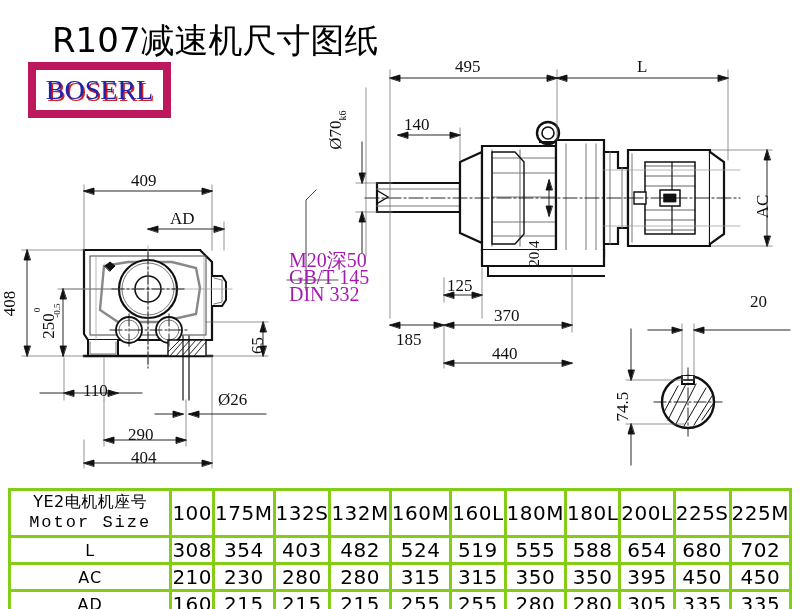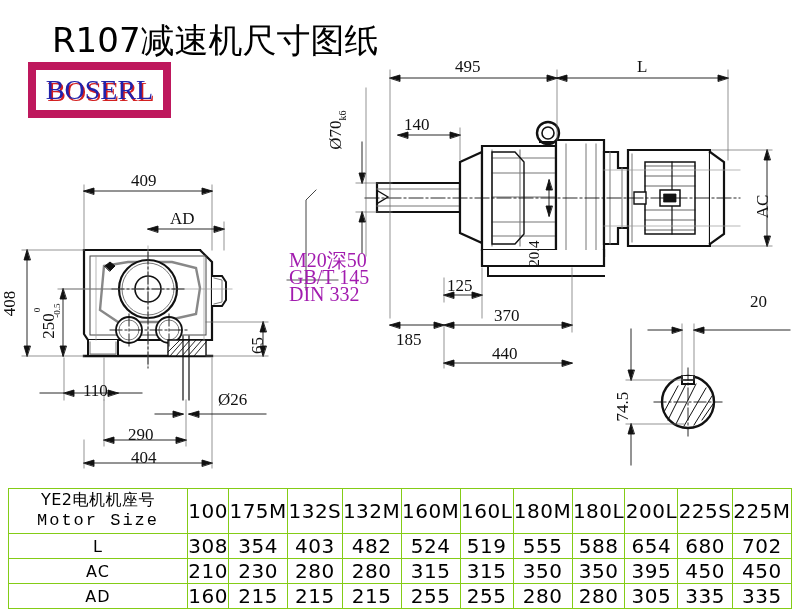--- a/index.html
+++ b/index.html
@@ -112,21 +112,21 @@
   .spec-table {
     position: absolute;
     left: 8px;
     top: 488px;
     width: 784px;
     border-collapse: collapse;
     font-family: "DejaVu Sans", sans-serif;
     background: #fff;
   }
   .spec-table td {
-    border: 1px solid #84cc16;
+    border: 3px solid #84cc16;
     text-align: center;
     font-size: 16px;
     color: #000;
     padding: 0;
     height: 23px;
     letter-spacing: 0.5px;
   }
   .spec-table tr.hdr td { height: 44px; }
   .spec-table td.label-col {
     width: 178px;

